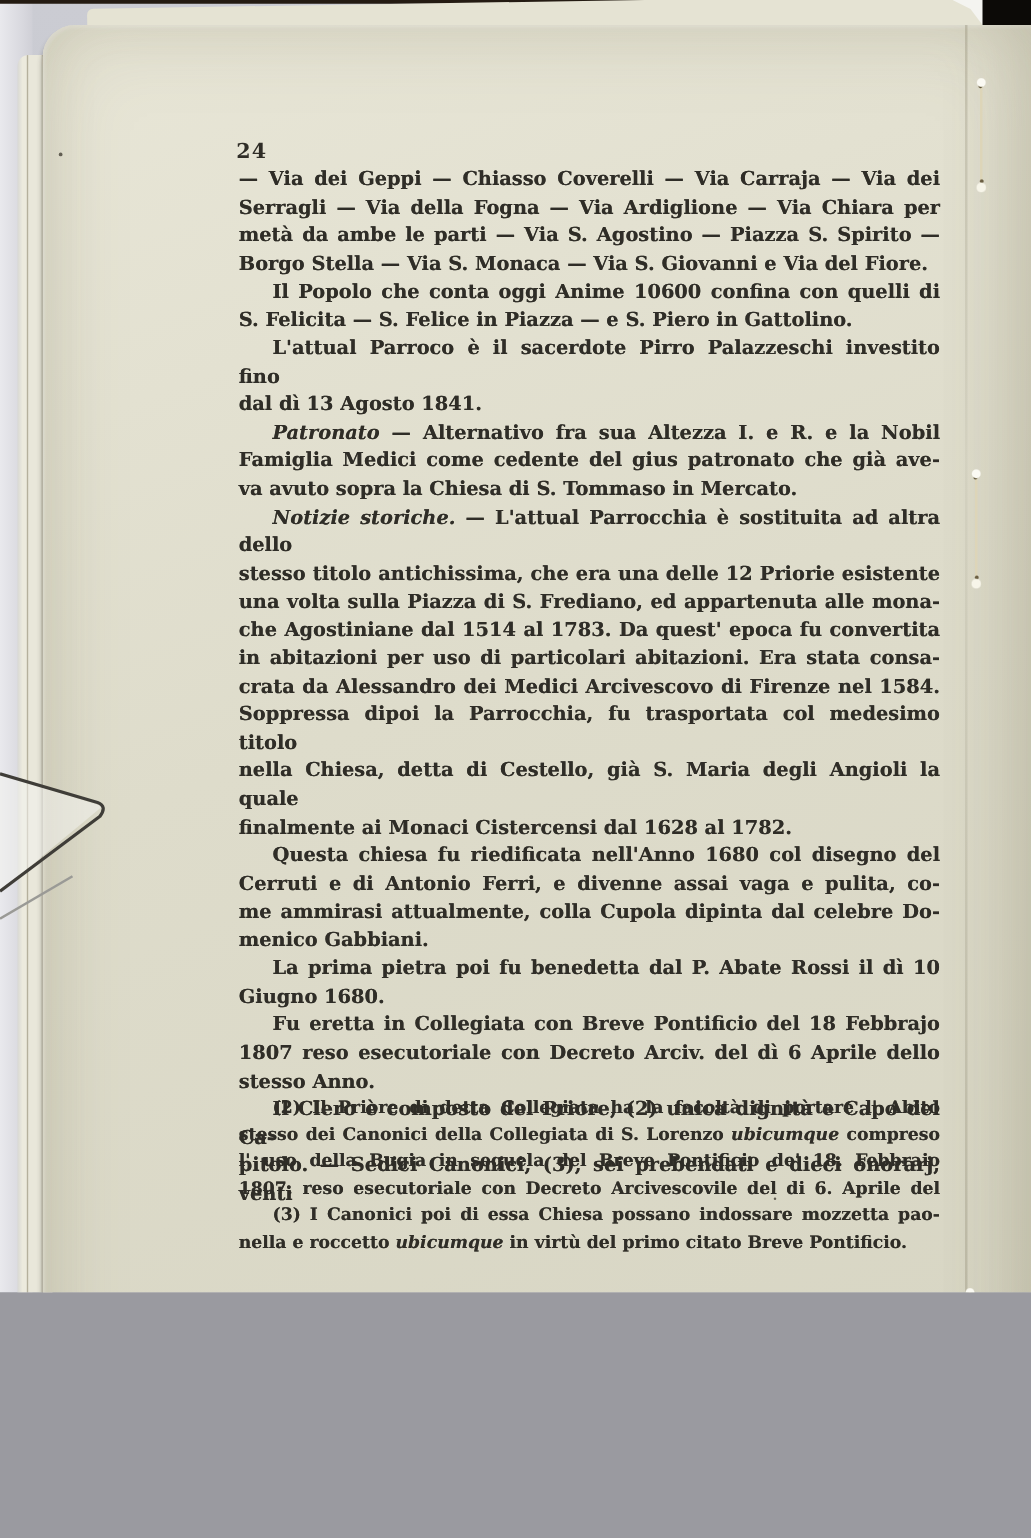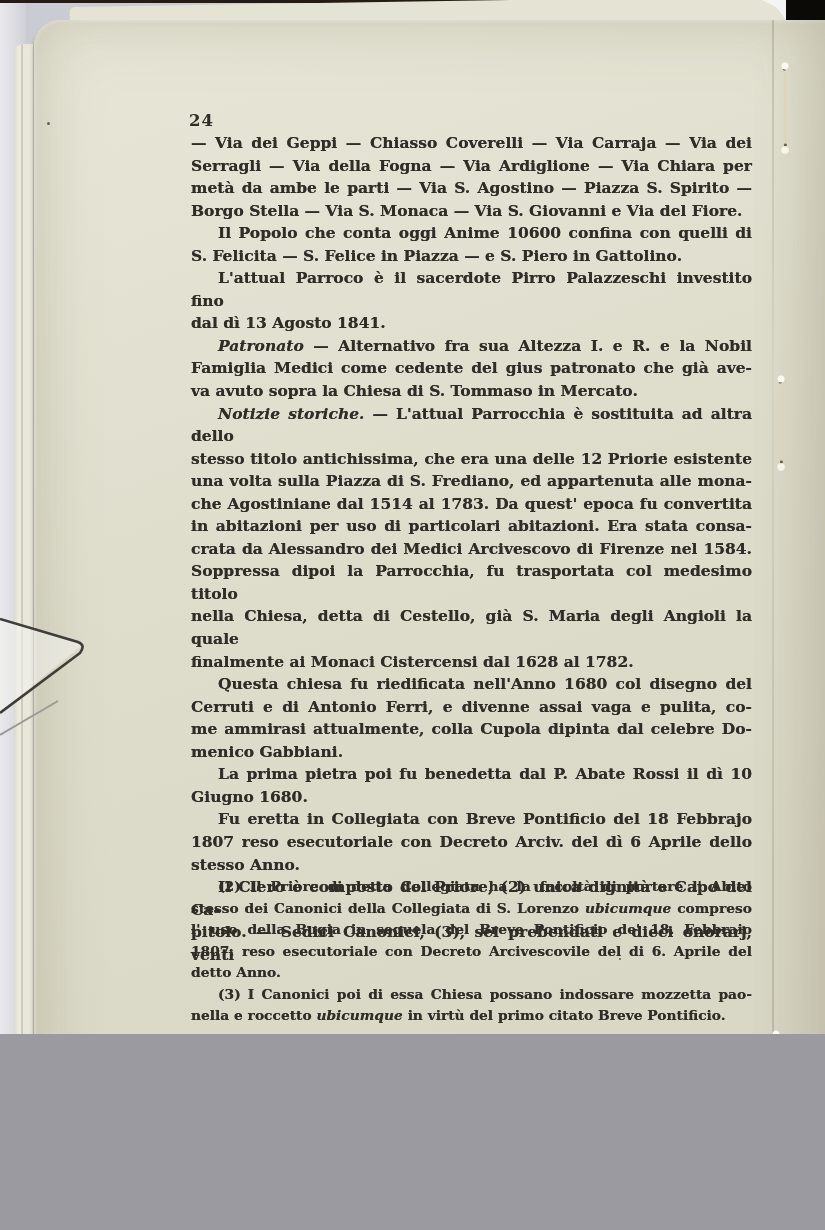--- a/index.html
+++ b/index.html
@@ -131,21 +131,20 @@
           <div class="line"><span>Il Clero è composto del Priore, (2) unica dignità e Capo del Ca-</span></div>
           <div class="line last"><span>pitolo. — Sedici Canonici, (3), sei prebendati e dieci onorarj, venti</span></div>
         </div>
       </div>
     <div id="footnotes" class="textblock fn">
         <div class="para indent">
           <div class="line"><span>(2) Il Priore di detta Collegiata ha la facoltà di portare l' Abito</span></div>
           <div class="line"><span>stesso dei Canonici della Collegiata di S. Lorenzo </span><em>ubicumque</em><span> compreso</span></div>
           <div class="line"><span>l' uso della Bugia in sequela del Breve Pontificio de' 18. Febbraio</span></div>
           <div class="line"><span>1807. reso esecutoriale con Decreto Arcivescovile del di 6. Aprile del</span></div>
-          <div class="line last"><span>detto Anno.</span></div>
         </div>
         <div class="para indent">
           <div class="line"><span>(3) I Canonici poi di essa Chiesa possano indossare mozzetta pao-</span></div>
           <div class="line last"><span>nella e roccetto </span><em>ubicumque</em><span> in virtù del primo citato Breve Pontificio.</span></div>
         </div>
       </div>
     <div class="crease"></div>
     <div class="stitch stitch-1"></div>
     <div class="stitch stitch-2"></div>
     <div class="stitch stitch-3"></div>

